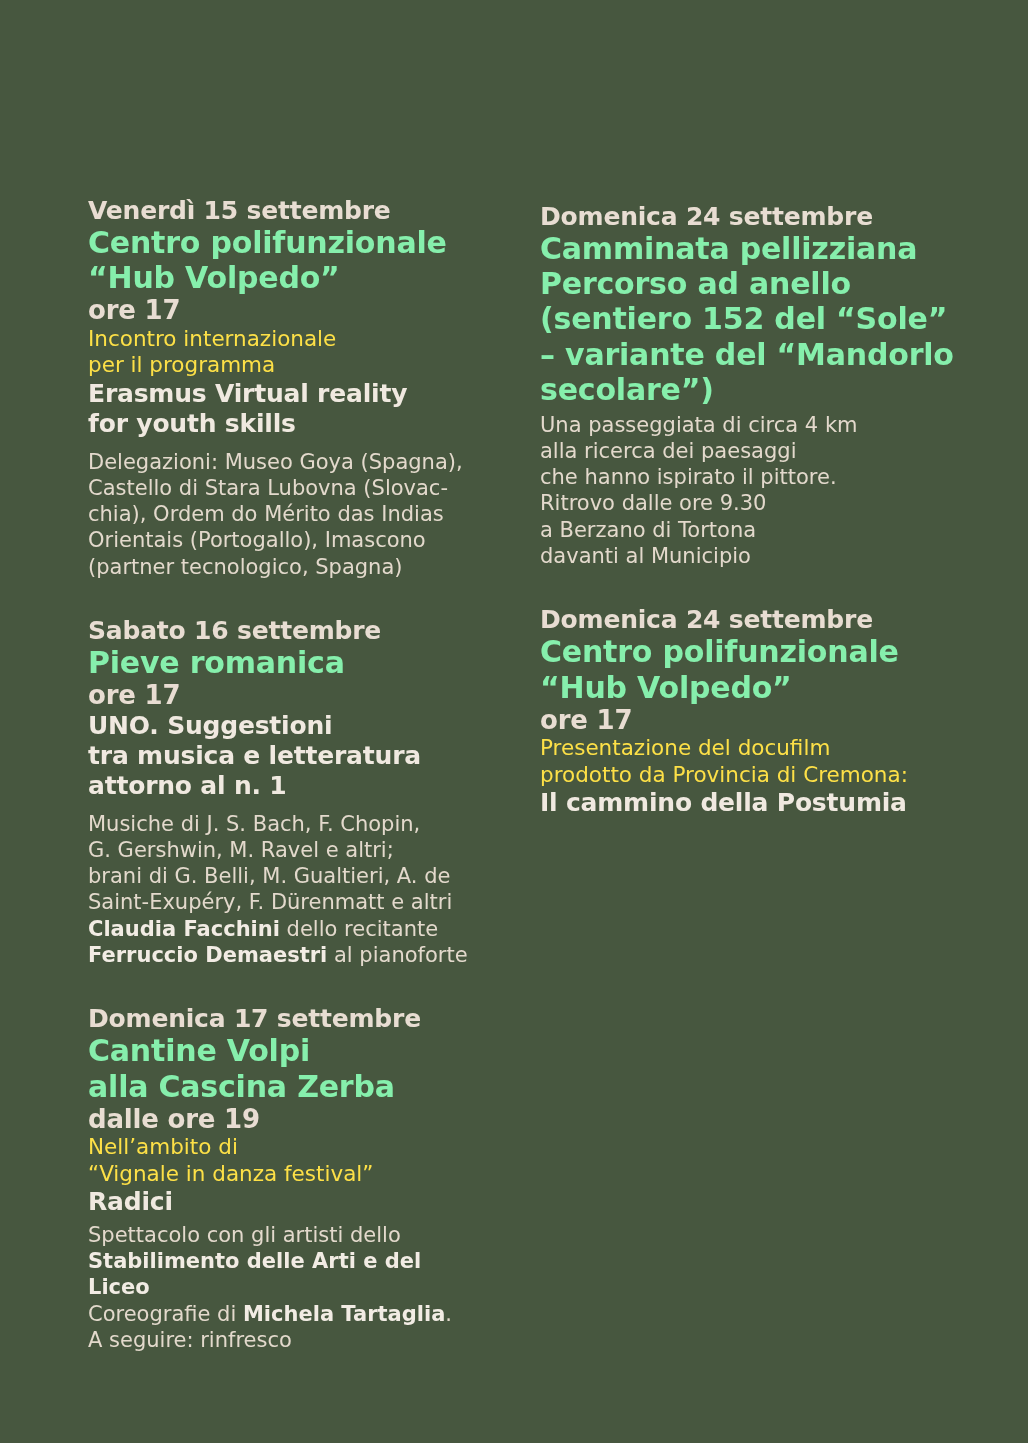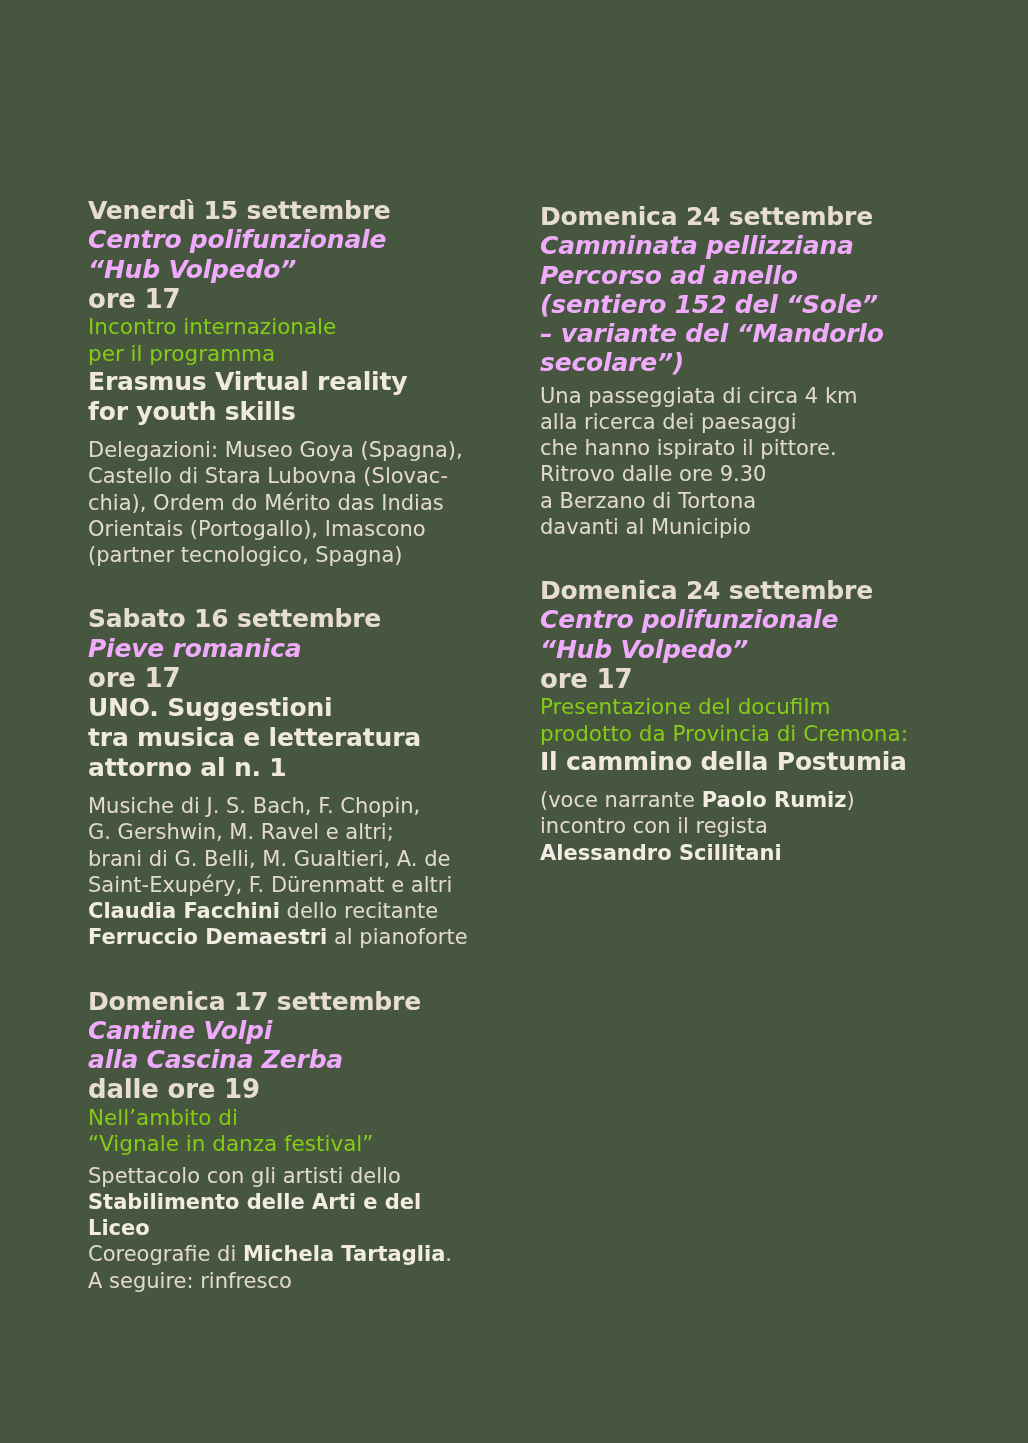--- a/index.html
+++ b/index.html
@@ -41,36 +41,35 @@
     margin-bottom: 0;
   }
   .date {
     color: #e8ddd2;
     font-weight: bold;
     font-size: 25px;
     line-height: 1.17;
     letter-spacing: -0.2px;
   }
   .venue {
-    color: #f0abfc;
+    color: #86efac;
     font-weight: bold;
-    font-size: 25px;
+    font-size: 30px;
     line-height: 1.17;
     letter-spacing: -0.2px;
-    font-style: italic;
   }
   .time {
     color: #e8ddd2;
     font-weight: bold;
     font-size: 26px;
     line-height: 1.17;
     letter-spacing: -0.2px;
   }
   .plain {
-    color: #84cc16;
+    color: #fde047;
     font-size: 21.5px;
     line-height: 1.23;
     font-weight: normal;
   }
   .title {
     color: #f0e9e0;
     font-weight: bold;
     font-size: 25px;
     line-height: 1.2;
     letter-spacing: -0.2px;
@@ -137,20 +136,21 @@
         </div>
       </div>
 
       <div class="event">
         <div class="date">Domenica 17 settembre</div>
         <div class="venue nowrap-block">Cantine Volpi
 alla Cascina Zerba</div>
         <div class="time">dalle ore 19</div>
         <div class="plain nowrap-block">Nell’ambito di
 “Vignale in danza festival”</div>
+        <div class="title">Radici</div>
         <div class="gap-xs"></div>
         <div class="small">
           <div><span>Spettacolo con gli artisti dello</span></div>
           <div><b>Stabilimento delle Arti e del Liceo</b></div>
           <div><span>Coreografie di </span><b>Michela Tartaglia</b><span>.</span></div>
           <div><span>A seguire: rinfresco</span></div>
         </div>
       </div>
 
     </div>
@@ -175,23 +175,18 @@
 
       <div class="event" style="margin-top:20px;">
         <div class="date">Domenica 24 settembre</div>
         <div class="venue nowrap-block">Centro polifunzionale
 “Hub Volpedo”</div>
         <div class="time">ore 17</div>
         <div class="plain nowrap-block">Presentazione del docufilm
 prodotto da Provincia di Cremona:</div>
         <div class="title">Il cammino della Postumia</div>
         <div class="gap-sm"></div>
-        <div class="small">
-          <div><span>(voce narrante </span><b>Paolo Rumiz</b><span>)</span></div>
-          <div><span>incontro con il regista</span></div>
-          <div><b>Alessandro Scillitani</b></div>
-        </div>
       </div>
 
     </div>
 
   </div>
 </div>
 
 </body></html>

